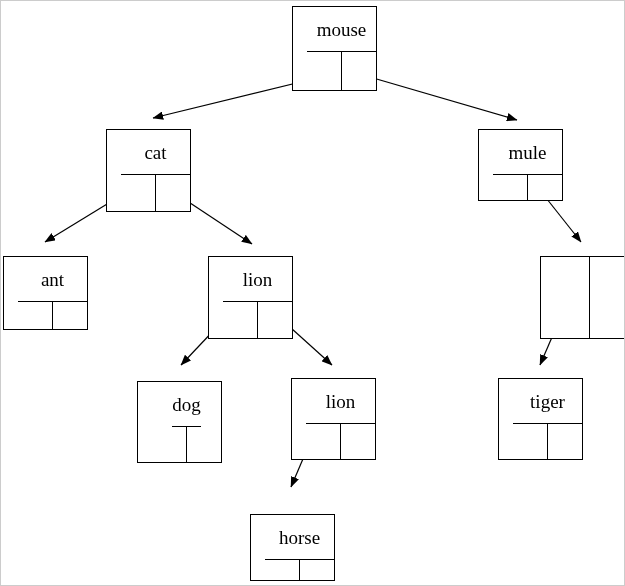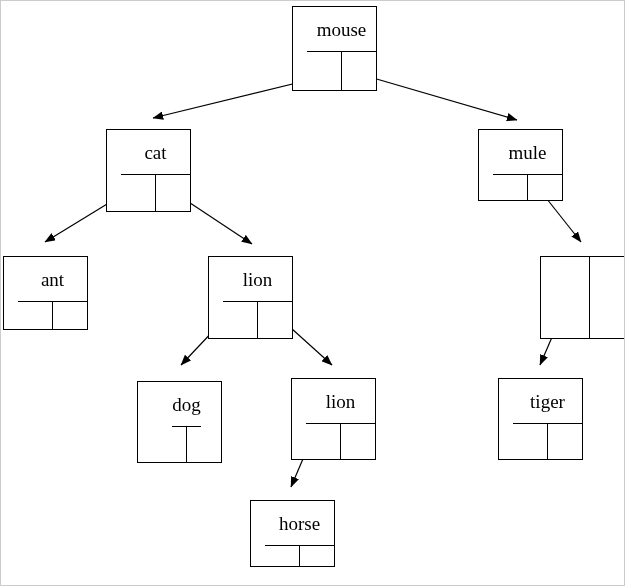--- a/index.html
+++ b/index.html
@@ -137,21 +137,21 @@
           <div class="cell right"></div>
         </div>
       </div>
       <div class="node" style="left: 497px; top: 377px; width: 85px; height: 82px; text-align: right;">
         <div class="node-label">tiger</div>
         <div class="node-cells">
           <div class="cell left"></div>
           <div class="cell right"></div>
         </div>
       </div>
-      <div class="node" style="left: 249px; top: 499px; width: 85px; height: 67px;">
+      <div class="node" style="left: 249px; top: 513px; width: 85px; height: 67px;">
         <div class="node-label">horse</div>
         <div class="node-cells">
           <div class="cell left"></div>
           <div class="cell right"></div>
         </div>
       </div>
     </div>
 
 </div>
 

